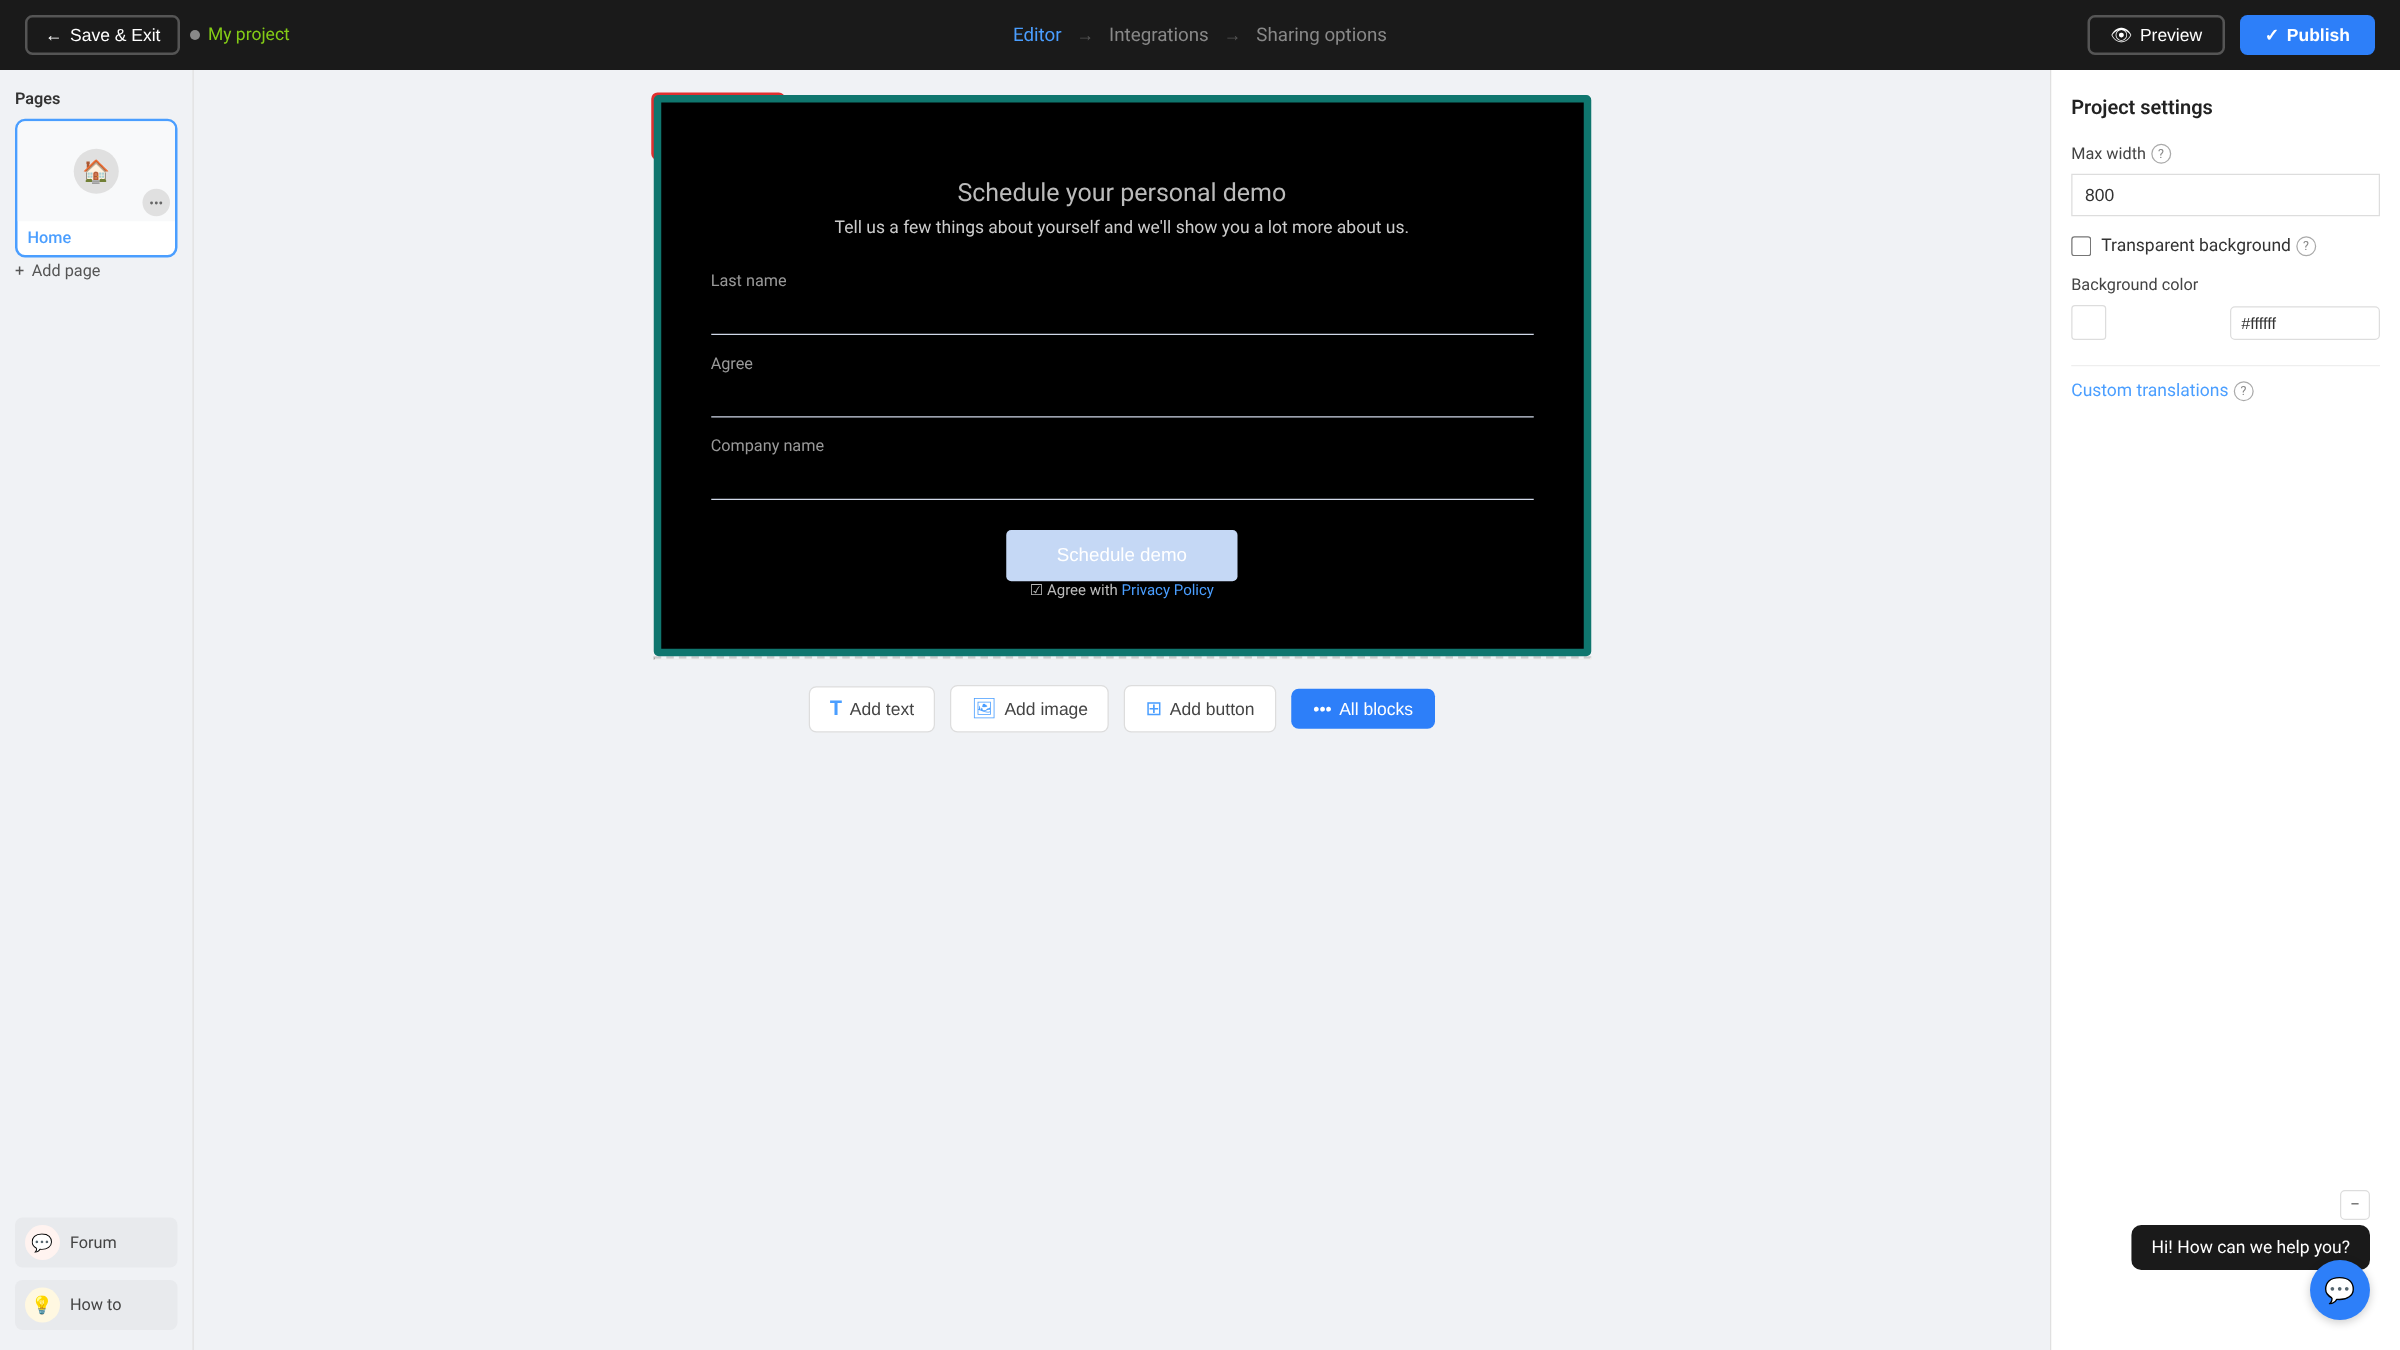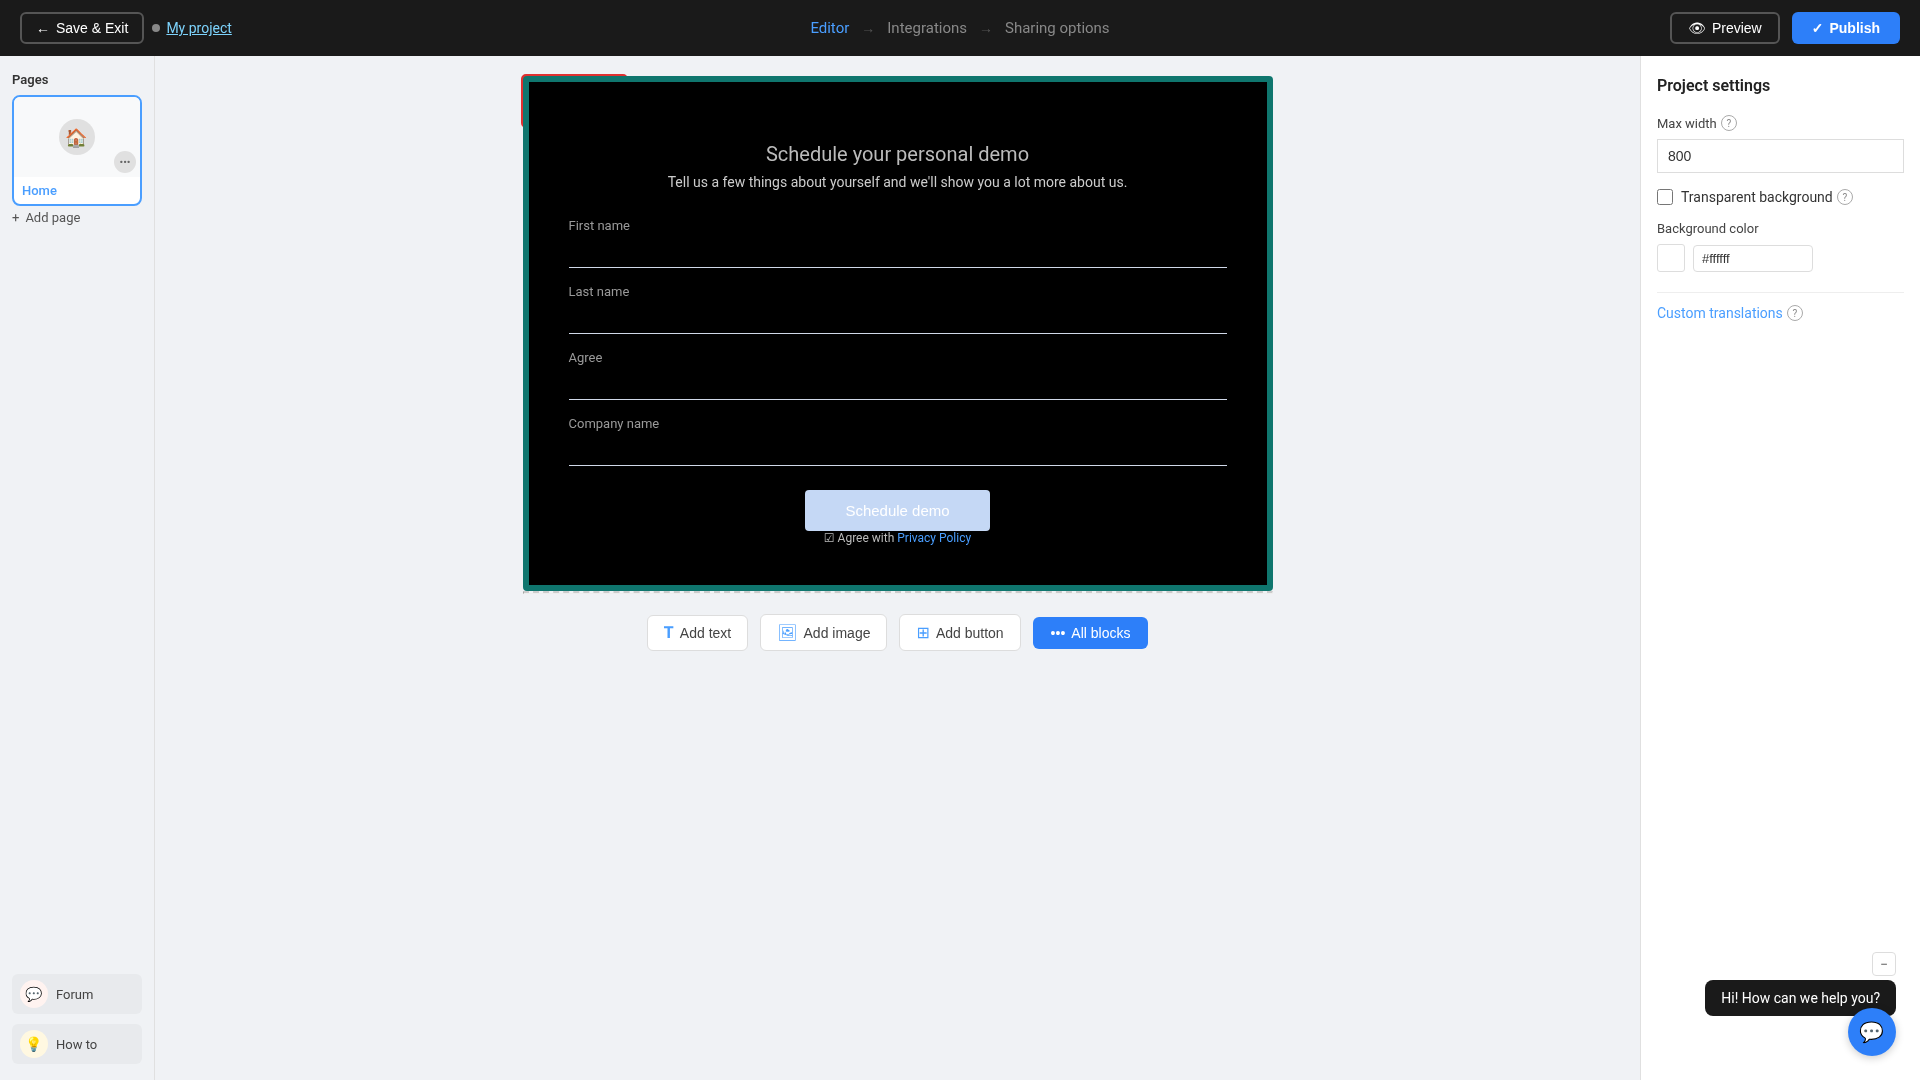--- a/index.html
+++ b/index.html
@@ -9,21 +9,21 @@
     .top-nav {
       display: flex; align-items: center; justify-content: space-between;
       background: #1a1a1a; height: 56px; padding: 0 20px; position: relative; z-index: 10;
     }
     .top-nav-left { display: flex; align-items: center; gap: 8px; }
     .save-exit-btn {
       display: flex; align-items: center; gap: 6px;
       background: transparent; border: 2px solid #555; color: #fff;
       padding: 6px 14px; border-radius: 6px; cursor: pointer; font-size: 14px;
     }
-    .project-name { color: #7dd3fc; font-size: 14px; display: flex; align-items: center; gap: 6px; text-decoration: underline; }
+    .project-name { color: #84cc16; font-size: 14px; display: flex; align-items: center; gap: 6px; }
     .dot { width: 8px; height: 8px; background: #888; border-radius: 50%; display: inline-block; }
 
     .top-nav-center { display: flex; align-items: center; gap: 12px; position: absolute; left: 50%; transform: translateX(-50%); }
     .nav-step { color: #888; font-size: 15px; cursor: pointer; }
     .nav-step.active { color: #4a9eff; }
     .nav-arrow { color: #555; font-size: 14px; }
 
     .top-nav-right { display: flex; align-items: center; gap: 12px; }
     .preview-btn {
       display: flex; align-items: center; gap: 6px;
@@ -123,21 +123,21 @@
     }
     .right-panel-title { font-size: 16px; font-weight: 600; color: #222; margin-bottom: 20px; }
     .setting-label { font-size: 13px; color: #444; margin-bottom: 8px; display: flex; align-items: center; gap: 4px; }
     .setting-input {
       width: 100%; border: 1px solid #ddd; border-radius: 0;
       padding: 8px 10px; font-size: 14px; color: #333; outline: none; margin-bottom: 16px;
     }
     .checkbox-row { display: flex; align-items: center; gap: 8px; margin-bottom: 16px; }
     .checkbox-input { width: 16px; height: 16px; cursor: pointer; }
     .checkbox-label { font-size: 14px; color: #333; display: flex; align-items: center; gap: 4px; }
-    .bg-color-row { display: flex; align-items: center; gap: 8px; margin-bottom: 20px; }
+    .bg-color-row { display: flex; align-items: center; gap: 8px; margin-bottom: 20px; justify-content: space-between; }
     .color-swatch { width: 28px; height: 28px; border: 1px solid #ddd; border-radius: 3px; background: #fff; cursor: pointer; }
     .color-value-input {
       border: 1px solid #ddd; border-radius: 4px;
       padding: 5px 8px; font-size: 13px; color: #333; width: 120px; outline: none;
     }
     .divider { border: none; border-top: 1px solid #eee; margin: 12px 0; }
     .custom-translations-link { color: #4a9eff; font-size: 14px; cursor: pointer; text-decoration: none; display: flex; gap: 4px; }
     .help-icon { display: inline-flex; align-items: center; justify-content: center; width: 16px; height: 16px; border-radius: 50%; border: 1px solid #aaa; color: #888; font-size: 10px; cursor: pointer; }
 
     
@@ -233,24 +233,20 @@
           <span>✏️</span>
           <span>Edit content</span>
         </button>
       </div>
 
       <div class="form-container" style="padding-top: 60px;">
         <div class="form-title">Schedule your personal demo</div>
         <div class="form-subtitle">Tell us a few things about yourself and we'll show you a lot more about us.</div>
 
         <div class="form-field">
-          <label>First name</label>
-          <input type="text" style="">
-        </div>
-        <div class="form-field">
           <label>Last name</label>
           <input type="text" style="">
         </div>
         <div class="form-field">
           <label>Agree</label>
           <input type="text" style="">
         </div>
         <div class="form-field">
           <label>Company name</label>
           <input type="text" style="">

